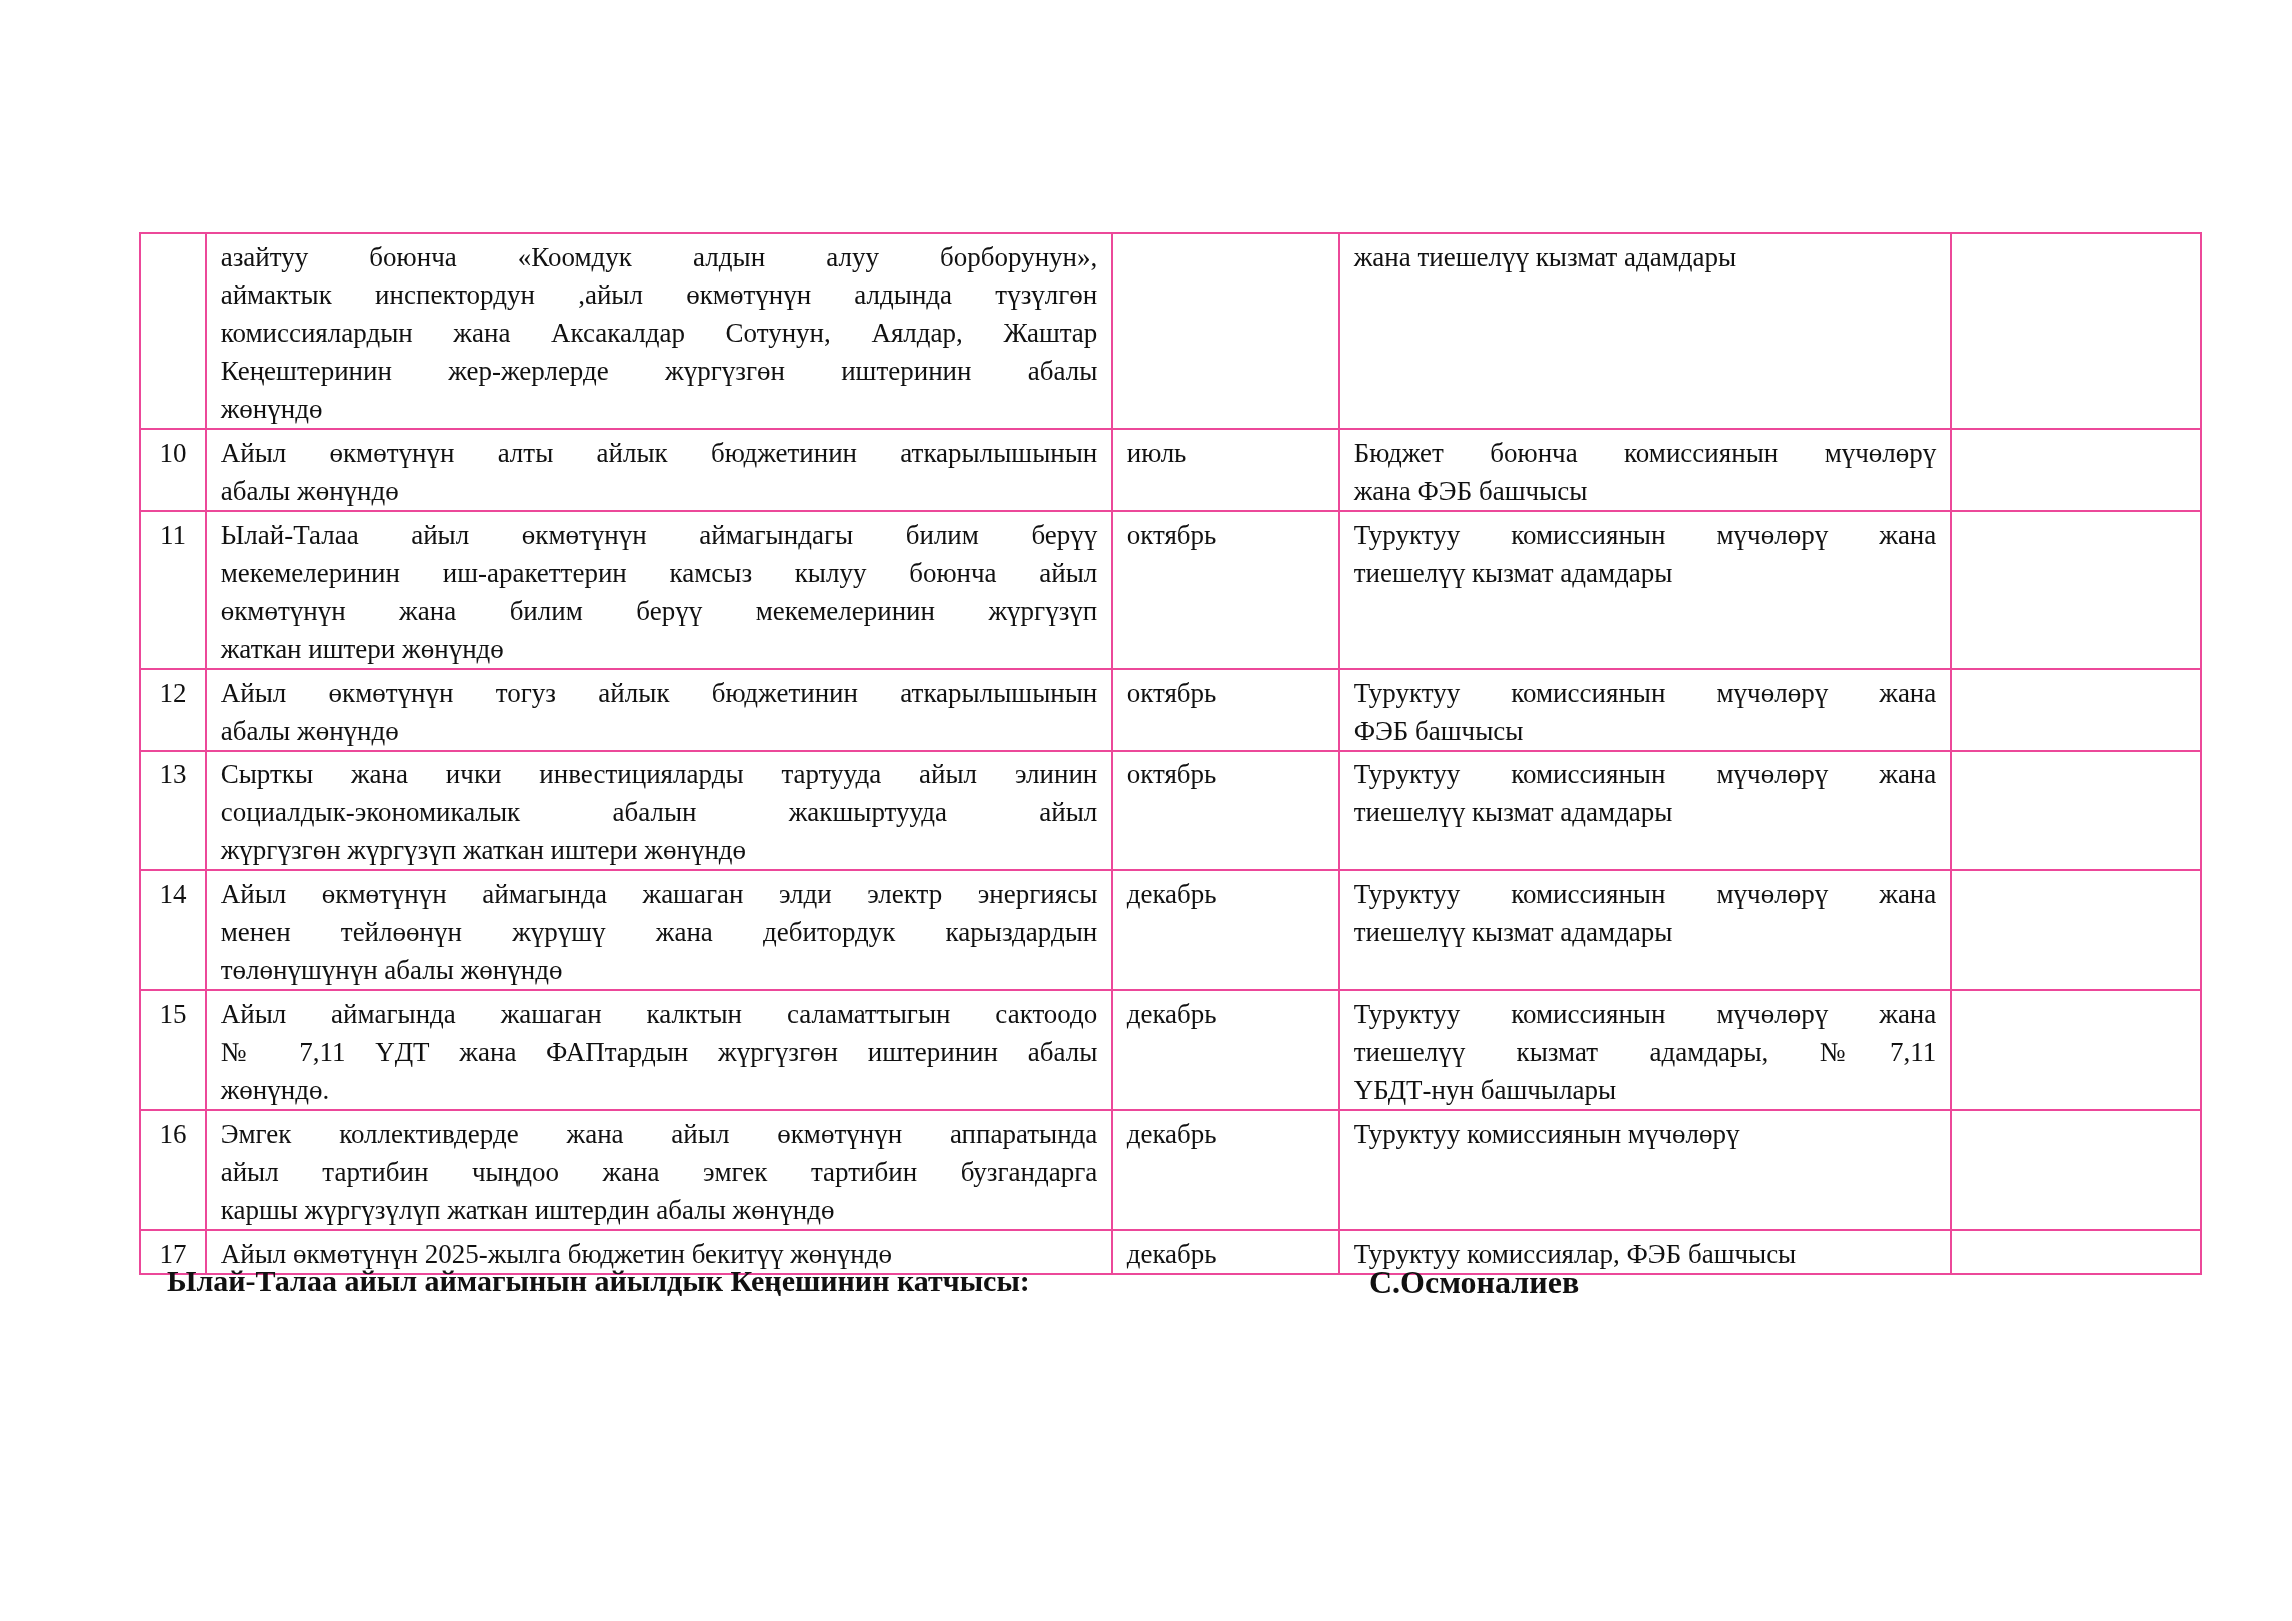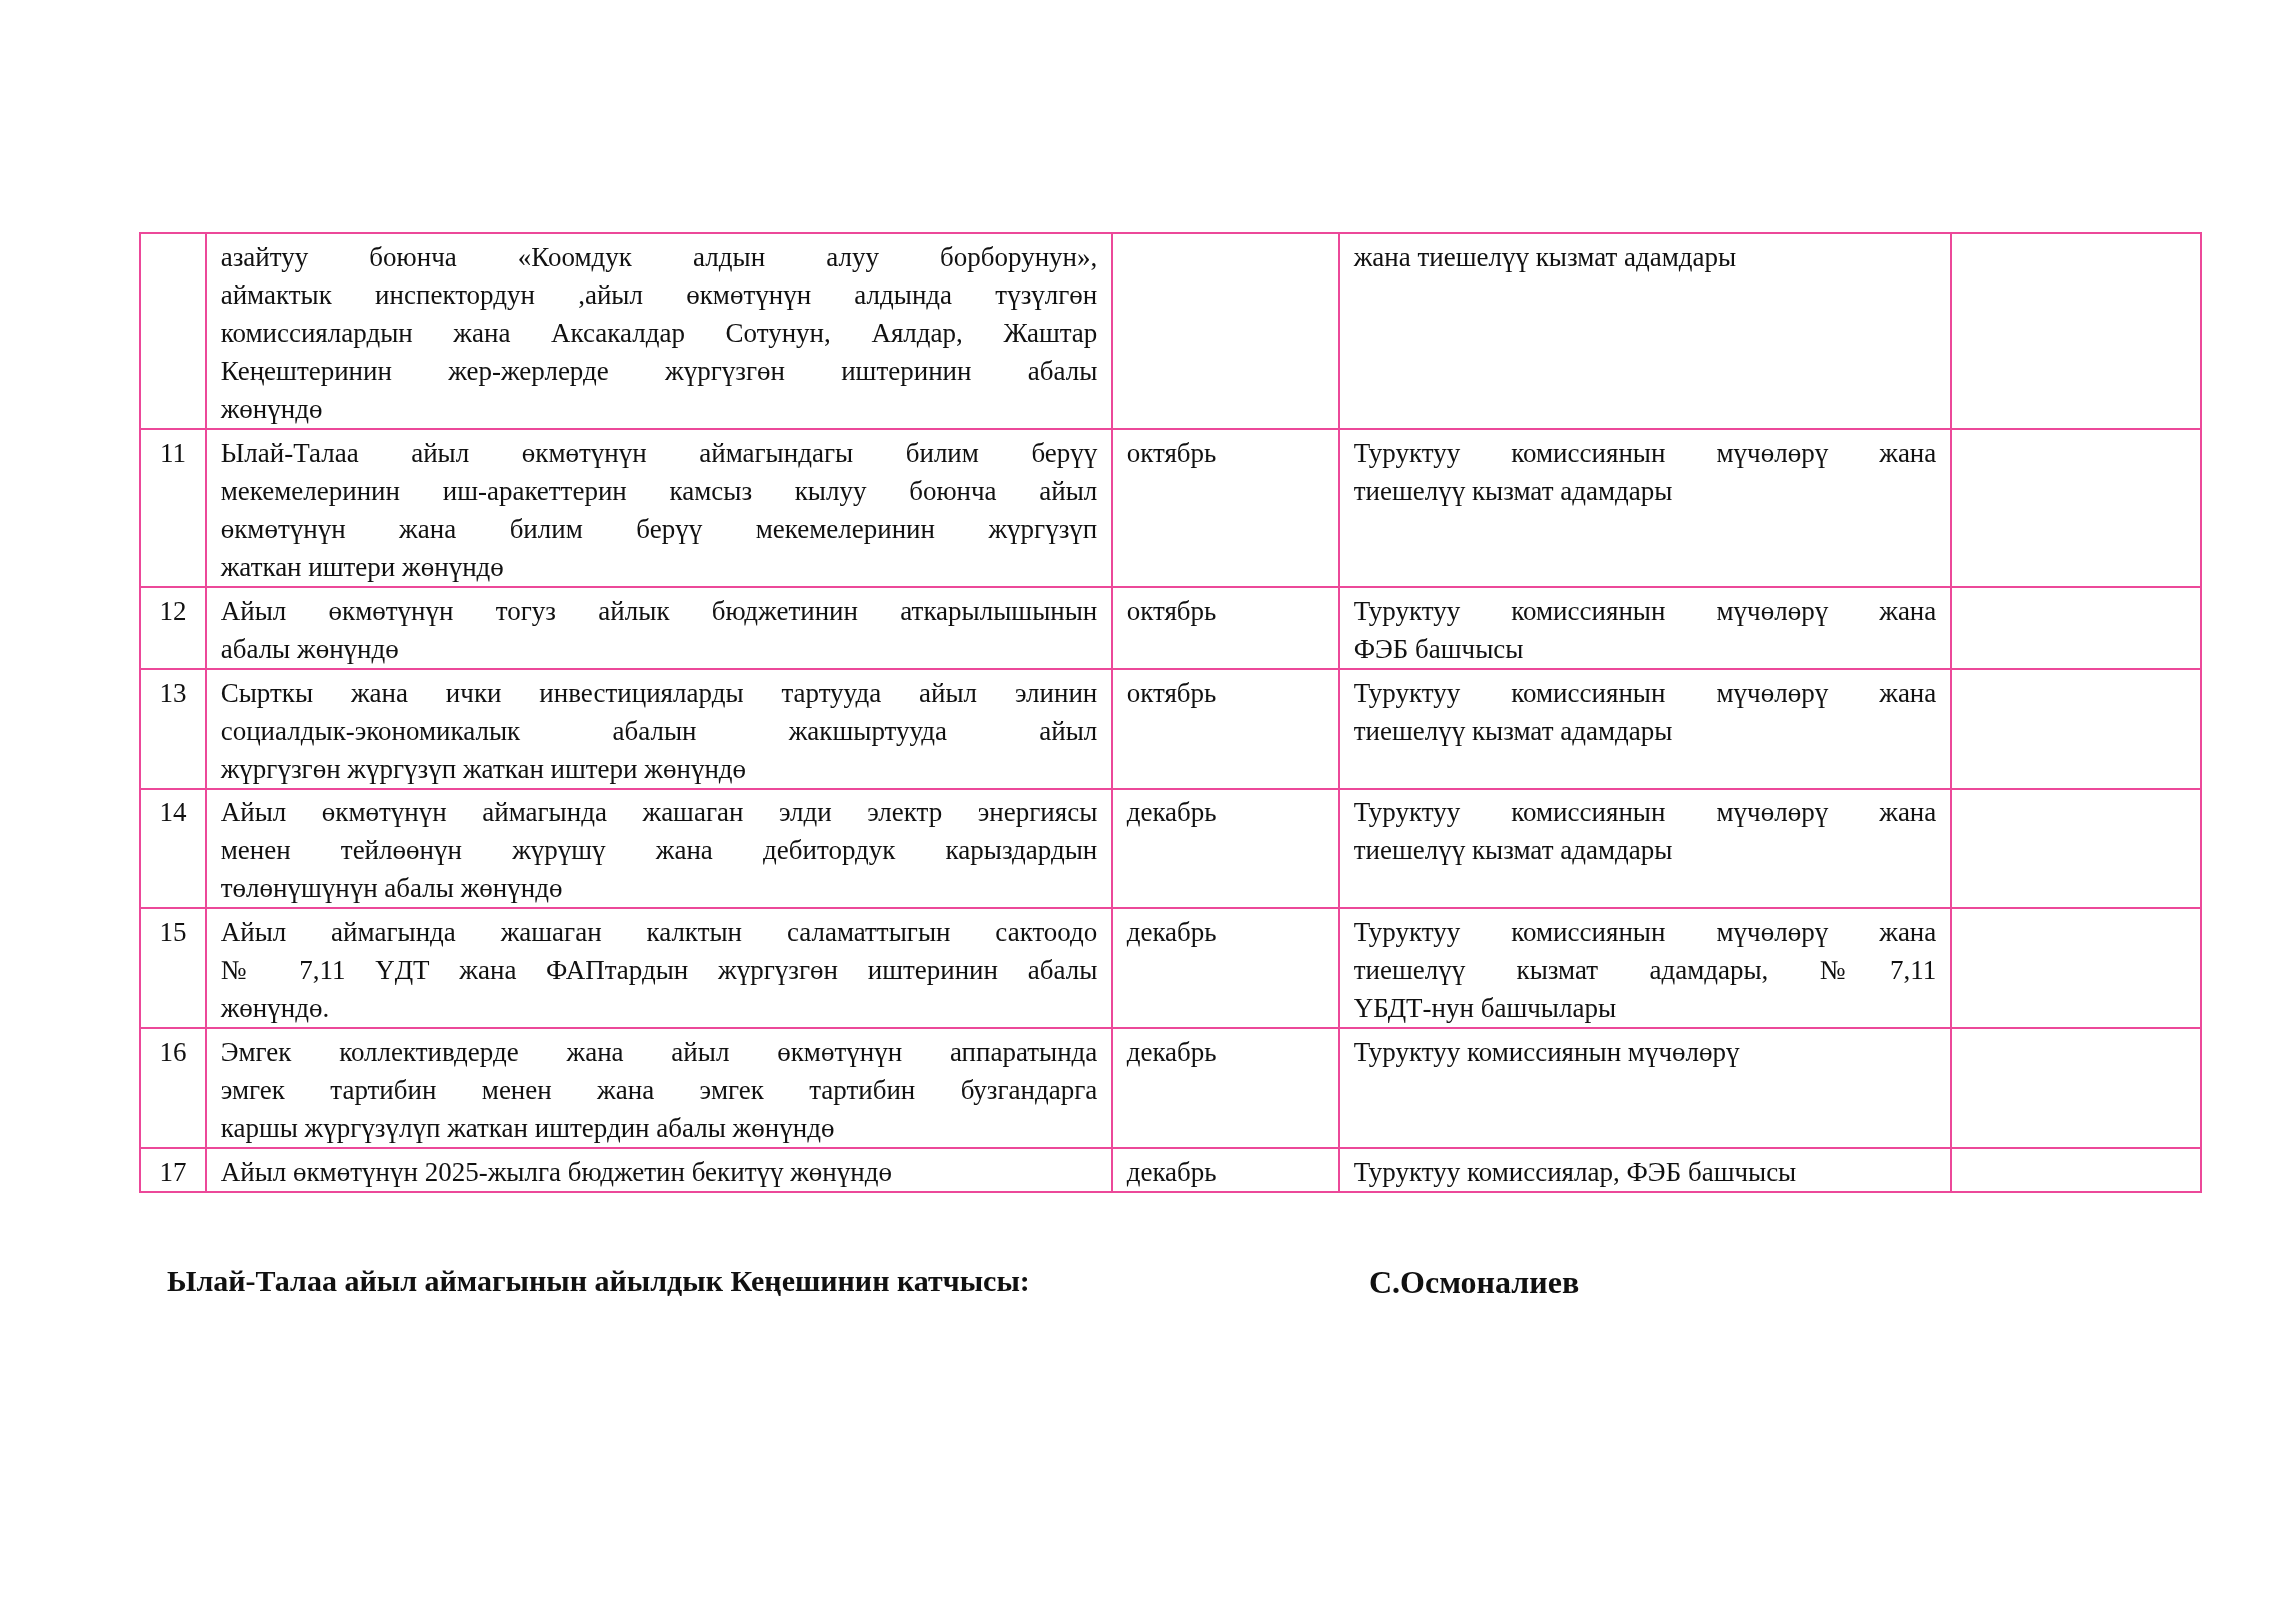--- a/index.html
+++ b/index.html
@@ -36,20 +36,33 @@
           <td class="topic">
             <span class="line">азайтуу боюнча «Коомдук алдын алуу борборунун»,</span>
             <span class="line">аймактык инспектордун ,айыл өкмөтүнүн алдында түзүлгөн</span>
             <span class="line">комиссиялардын жана Аксакалдар Сотунун, Аялдар, Жаштар</span>
             <span class="line">Кеңештеринин жер-жерлерде жүргүзгөн иштеринин абалы</span>
             <span class="line last">жөнүндө</span>
           </td>
           <td></td>
           <td class="resp">
             <span class="line last">жана тиешелүү кызмат адамдары</span>
+          </td>
+          <td></td>
+        </tr>
+        <tr style="height: 76px;">
+          <td class="num">10</td>
+          <td class="topic">
+            <span class="line">Айыл өкмөтүнүн  алты айлык бюджетинин аткарылышынын</span>
+            <span class="line last">абалы жөнүндө</span>
+          </td>
+          <td>июль</td>
+          <td class="resp">
+            <span class="line">Бюджет боюнча комиссиянын мүчөлөрү</span>
+            <span class="line last">жана ФЭБ башчысы</span>
           </td>
           <td></td>
         </tr>
         <tr style="height: 151px; margin-top: 47px;">
           <td class="num">11</td>
           <td class="topic">
             <span class="line">Ылай-Талаа  айыл өкмөтүнүн аймагындагы билим берүү</span>
             <span class="line">мекемелеринин иш-аракеттерин камсыз кылуу боюнча айыл</span>
             <span class="line">өкмөтүнүн жана билим берүү мекемелеринин жүргүзүп</span>
             <span class="line last">жаткан иштери жөнүндө</span>
@@ -114,21 +127,21 @@
             <span class="line">Туруктуу комиссиянын мүчөлөрү жана</span>
             <span class="line">тиешелүү кызмат адамдары, №7,11</span>
             <span class="line last">ҮБДТ-нун башчылары</span>
           </td>
           <td></td>
         </tr>
         <tr style="height: 114px;">
           <td class="num">16</td>
           <td class="topic">
             <span class="line">Эмгек коллективдерде жана айыл өкмөтүнүн аппаратында</span>
-            <span class="line">эмгек тартибин менен жана эмгек тартибин бузгандарга</span>
+            <span class="line">айыл тартибин чыңдоо жана эмгек тартибин бузгандарга</span>
             <span class="line last">каршы жүргүзүлүп жаткан иштердин абалы жөнүндө</span>
           </td>
           <td>декабрь</td>
           <td class="resp">
             <span class="line last">Туруктуу комиссиянын мүчөлөрү</span>
           </td>
           <td></td>
         </tr>
         <tr style="height: 38px;">
           <td class="num">17</td>

